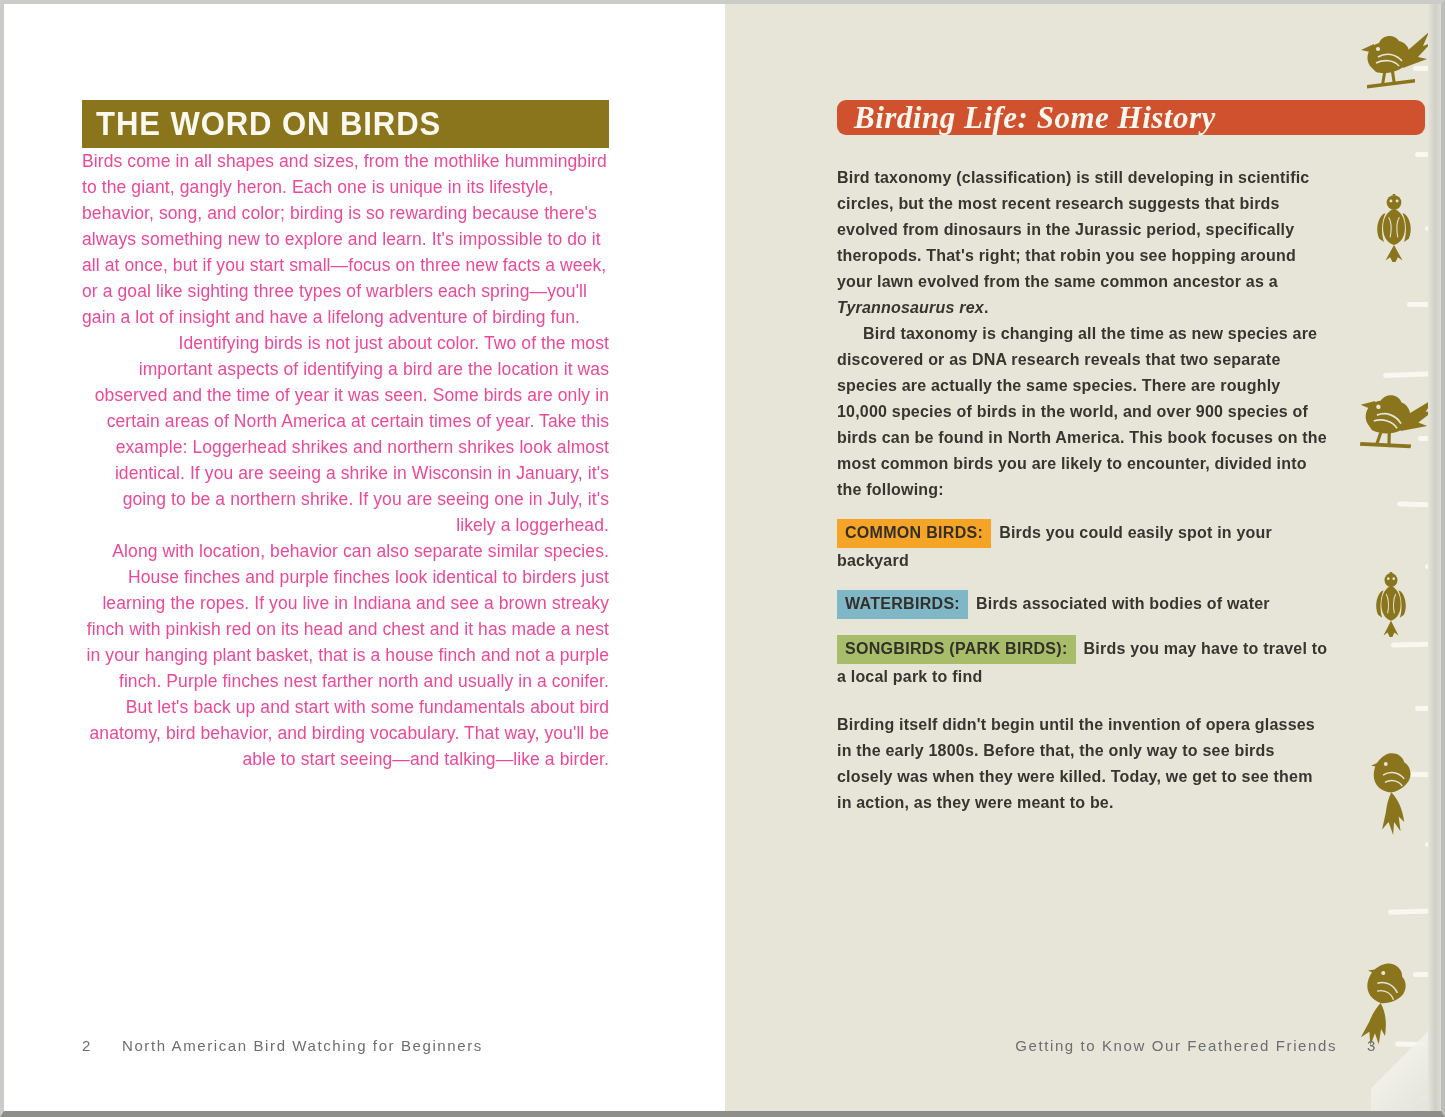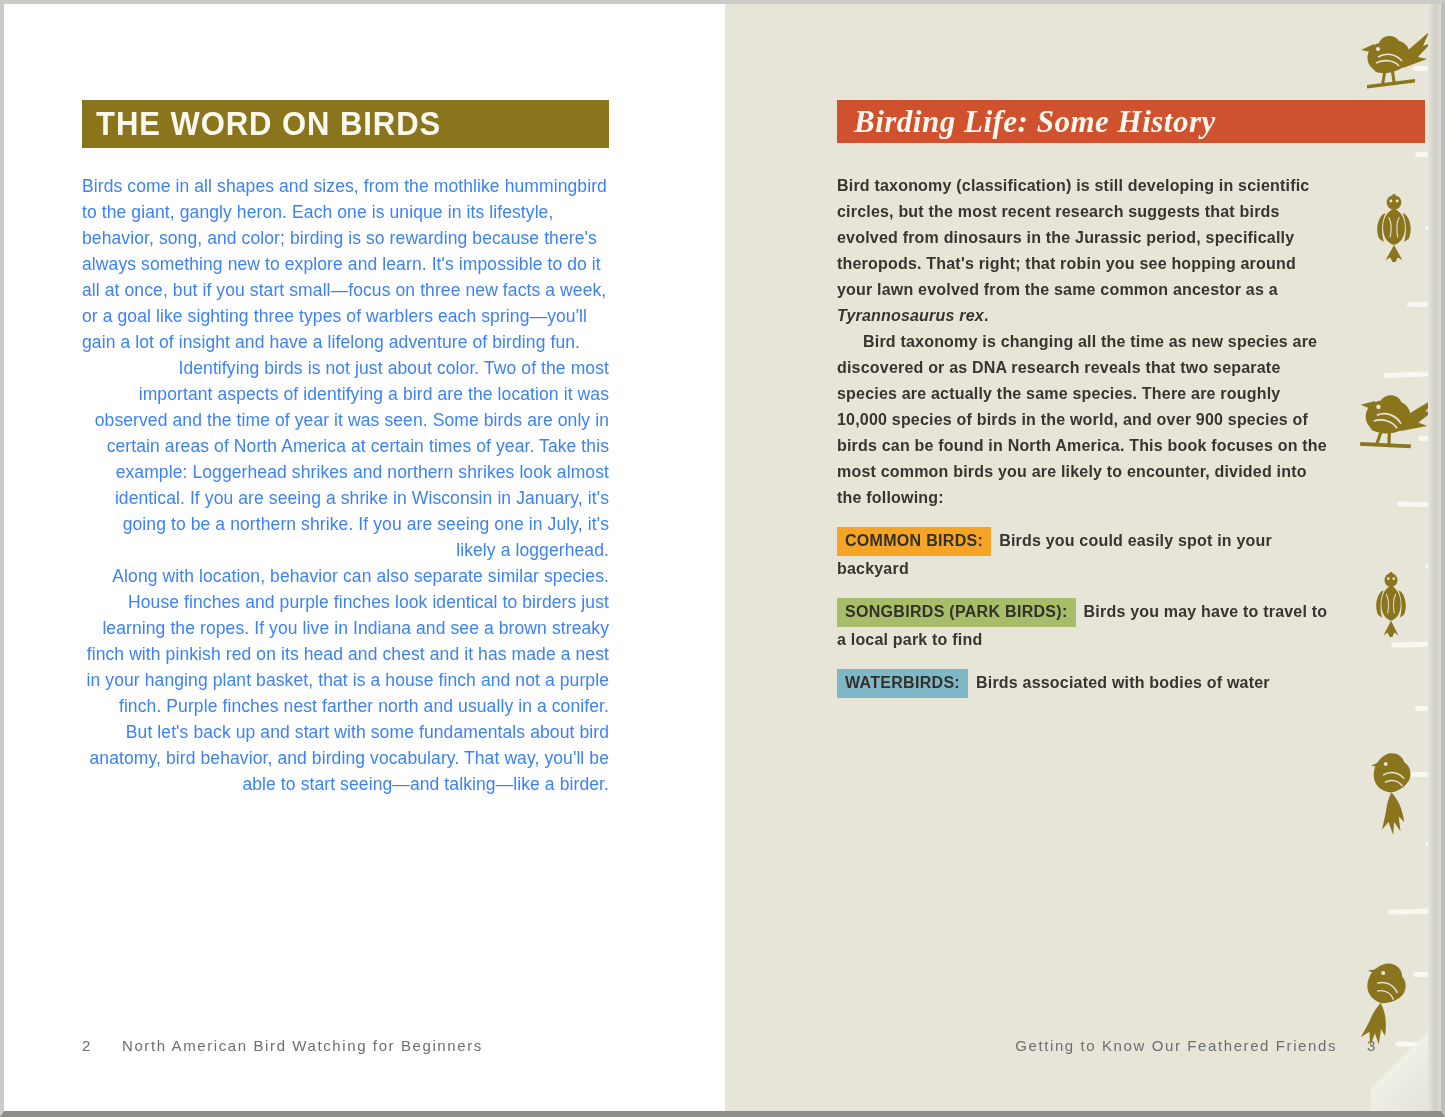--- a/index.html
+++ b/index.html
@@ -13,38 +13,38 @@
     border-top:4px solid #cbcbc8;border-left:4px solid #cbcbc8;
     border-right:4px solid #bdbdba;border-bottom:6px solid #8e8e8b;
   }
   
   .page-left{
     width:721px;flex:0 0 721px;background:#ffffff;position:relative;
     box-sizing:border-box;padding:96px 116px 0 78px;
   }
   .l-titlebar{
     height:48px;background:#8a751d;display:flex;align-items:center;
-    padding-left:14px;margin-bottom:25px;
+    padding-left:14px;
   }
   .l-title{
     color:#faf8ef;font-weight:700;font-size:33px;letter-spacing:1px;
     transform:scaleX(.94);transform-origin:left center;white-space:nowrap;
   }
   .l-body p{
-    margin:0;color:#3b82f6;font-size:17.5px;line-height:26px;letter-spacing:.1px;
+    margin:0;color:#ec4899;font-size:17.5px;line-height:26px;letter-spacing:.1px;
   }
   .l-body p.indent{text-indent:28px;text-align:right;}
   
   .page-right{
     flex:1;background:#e6e5d8;position:relative;box-sizing:border-box;
     padding:96px 112px 0 112px;
   }
   .r-titlebar{
-    height:43px;background:#d0512d;display:flex;align-items:center;
-    padding-left:17px;margin:0 -96px 30px 0;position:relative;z-index:3;
+    height:35px;background:#d0512d;display:flex;align-items:center;
+    padding-left:17px;margin:0 -96px 30px 0;position:relative;z-index:3;border-radius:9px;
   }
   .r-title{
     color:#fbf7ee;font-family:"Liberation Serif", serif;font-style:italic;
     font-weight:700;font-size:31px;letter-spacing:.5px;white-space:nowrap;
   }
   .r-body p{
     margin:0;color:#38352f;font-size:16px;font-weight:700;
     line-height:26px;letter-spacing:.2px;position:relative;z-index:2;
   }
   .r-body p.indent{text-indent:26px;}
@@ -192,26 +192,27 @@
     </div>
 
     <div class="r-body">
       <p><span>Bird taxonomy (classification) is still developing in scientific circles, but the most recent research suggests that birds evolved from dinosaurs in the Jurassic period, specifically theropods. That's right; that robin you see hopping around your lawn evolved from the same common ancestor as a </span><span class="ital">Tyrannosaurus rex</span><span>.</span></p>
       <p class="indent">Bird taxonomy is changing all the time as new species are discovered or as DNA research reveals that two separate species are actually the same species. There are roughly 10,000 species of birds in the world, and over 900 species of birds can be found in North America. This book focuses on the most common birds you are likely to encounter, divided into the following:</p>
 
       <p class="cat">
         <span class="chip" style="background-color: rgb(245, 164, 38);">COMMON BIRDS:</span><span>Birds you could easily spot in your backyard</span>
       </p>
       <p class="cat">
+        <span class="chip" style="background-color: rgb(128, 183, 199);">WATERBIRDS:</span><span>Birds associated with bodies of water</span>
+      </p>
+      <p class="cat">
         <span class="chip" style="background-color: rgb(167, 189, 106);">SONGBIRDS (PARK BIRDS):</span><span>Birds you may have to travel to a local park to find</span>
       </p>
-      <p class="cat">
-        <span class="chip" style="background-color: rgb(128, 183, 199);">WATERBIRDS:</span><span>Birds associated with bodies of water</span>
-      </p>
-
+
+      <p class="after-gap">Birding itself didn't begin until the invention of opera glasses in the early 1800s. Before that, the only way to see birds closely was when they were killed. Today, we get to see them in action, as they were meant to be.</p>
     </div>
 
     <div class="footer footer-right">
       <span>Getting to Know Our Feathered Friends</span>
       <span>3</span>
     </div>
 
     <div class="corner-curl"></div>
     <div class="edge-strip"></div>
   </div>

